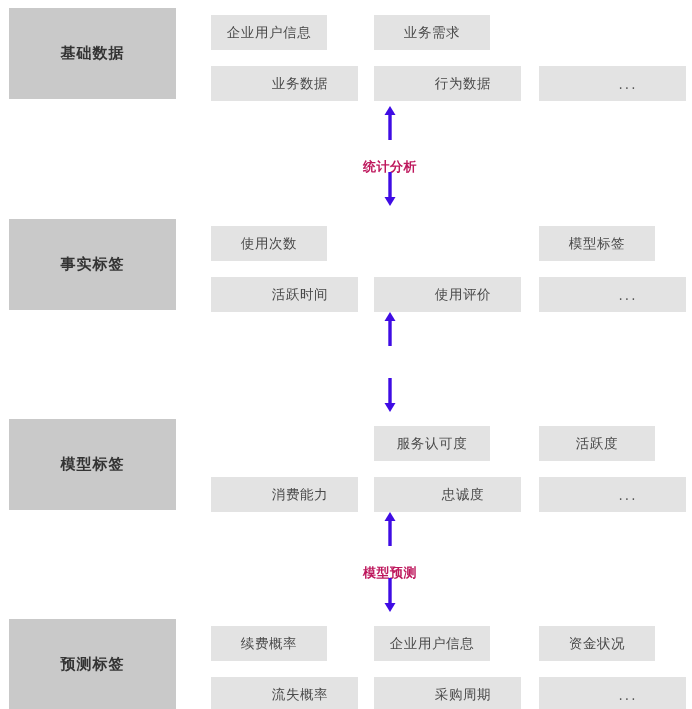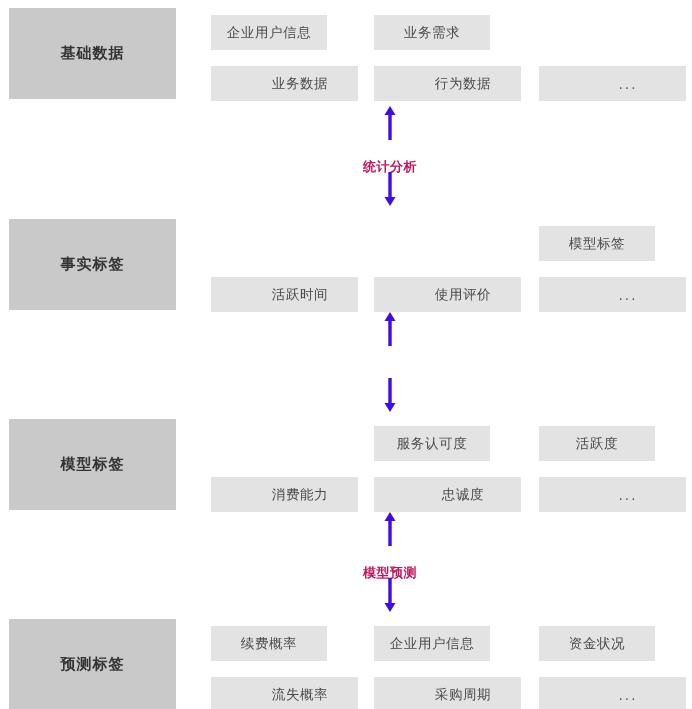--- a/index.html
+++ b/index.html
@@ -138,20 +138,21 @@
       <svg width="18" height="34" viewBox="0 0 18 34" aria-hidden="true">
         <rect x="7.3" y="0" width="3.4" height="28" fill="#3f0ce4"></rect>
         <polygon points="9,34 14.5,25 3.5,25" fill="#3f0ce4"></polygon>
       </svg>
     </span>
   </div>
 
   <div class="band" style="top:219px;">
     <div class="stage-label">事实标签</div>
     <div class="cells">
+      <div class="cell c0 r0">使用次数</div>
       <div class="cell c2 r0">模型标签</div>
       <div class="cell c0 r1">活跃时间</div>
       <div class="cell c1 r1">使用评价</div>
       <div class="cell c2 r1 ellipsis">...</div>
     </div>
   </div>
 
   <div class="connector" style="top:312px;">
     <span class="arrow-up">
       <svg width="18" height="34" viewBox="0 0 18 34" aria-hidden="true">

